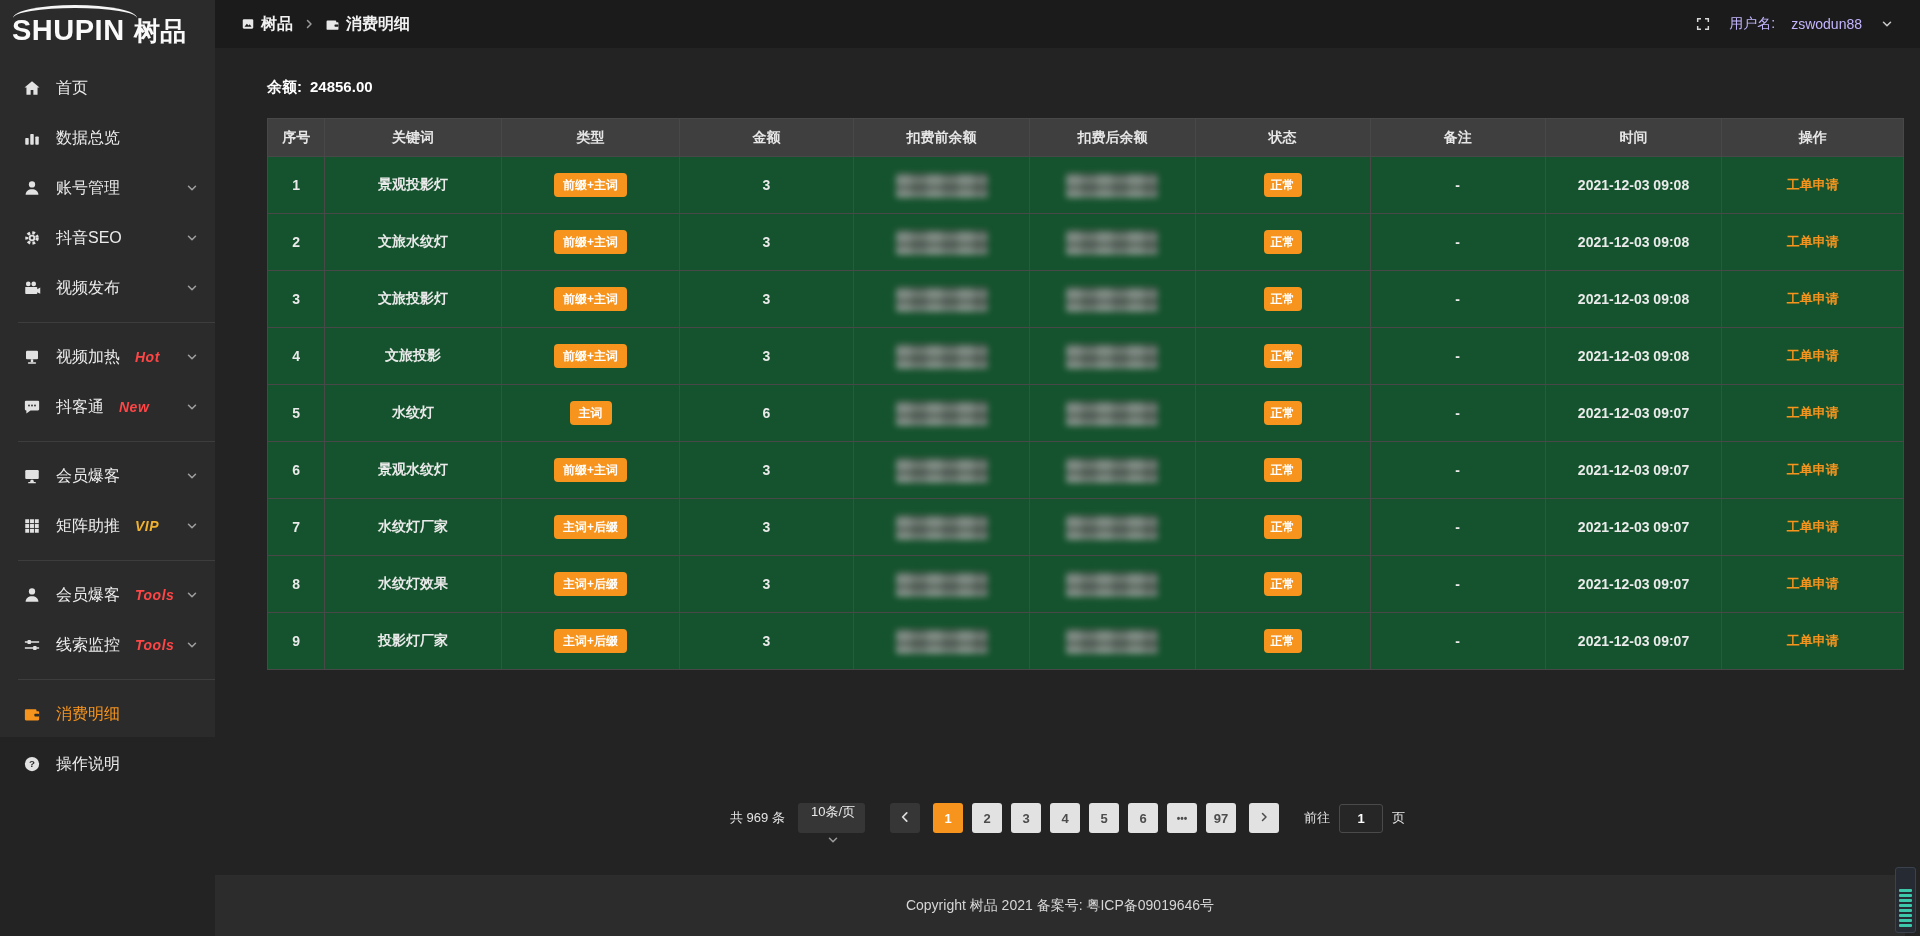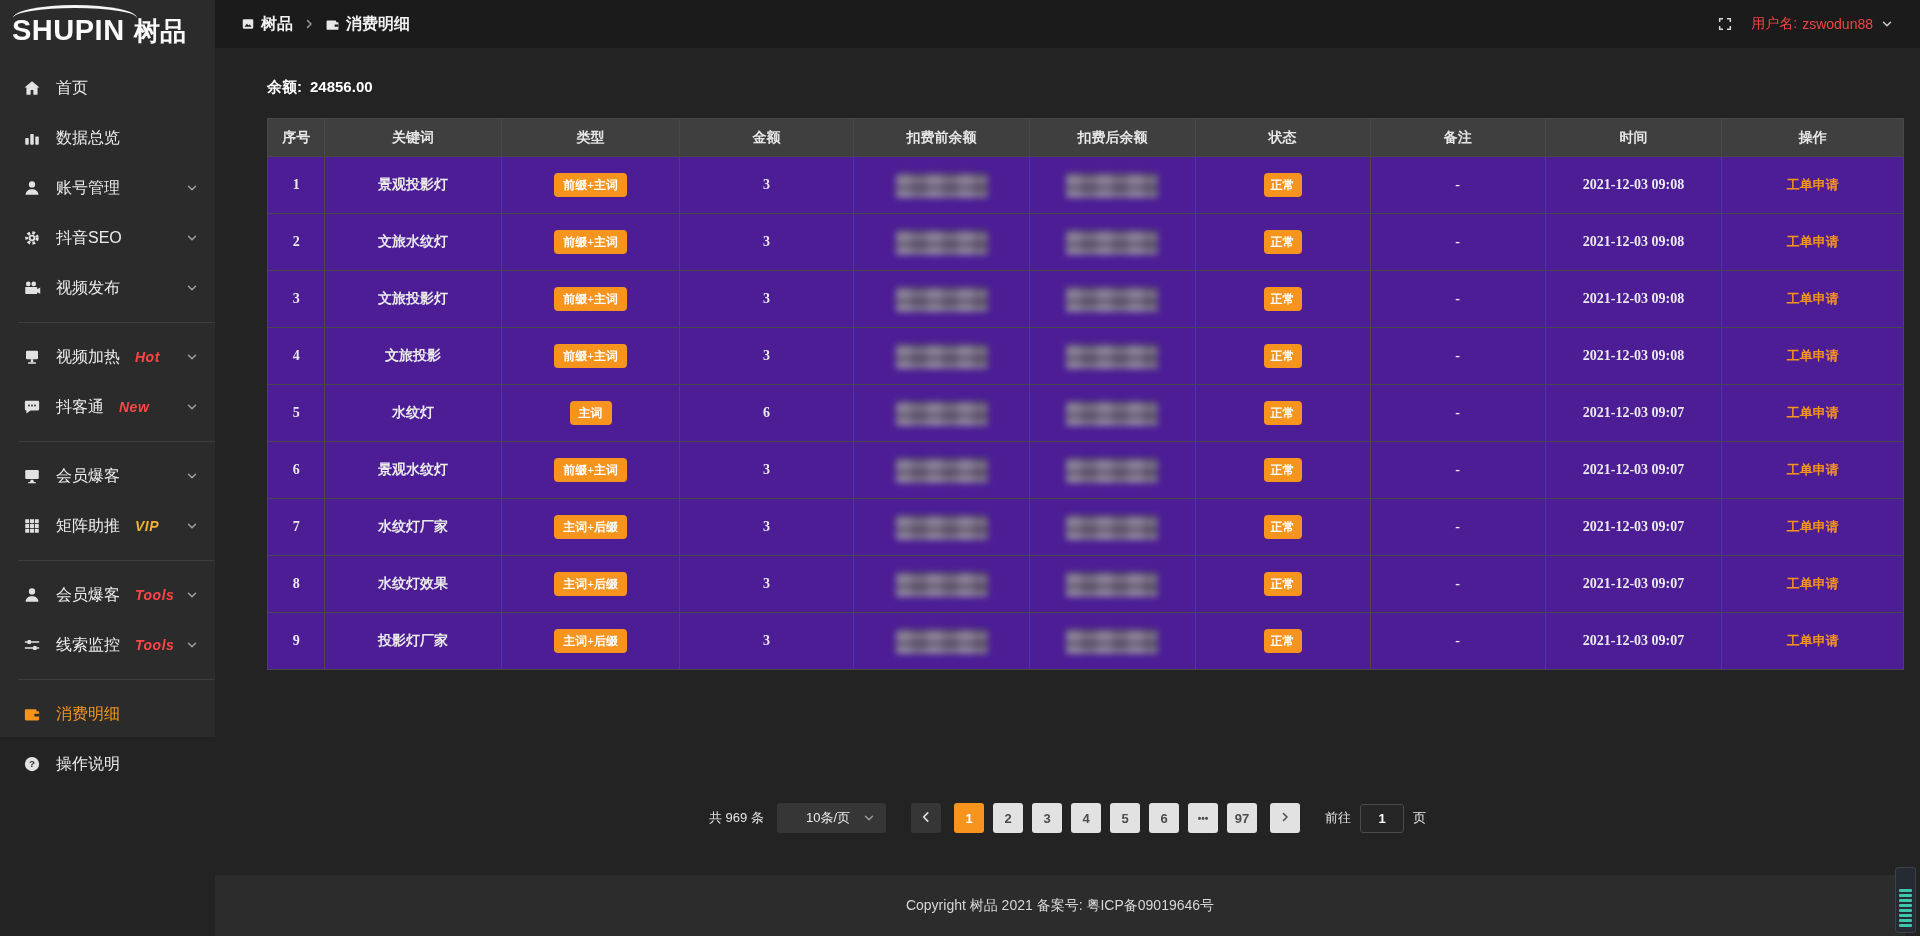--- a/index.html
+++ b/index.html
@@ -24,48 +24,48 @@
 
   
   .topbar { position:absolute; left:215px; top:0; right:0; height:48px; background:#1b1b1b;
             display:flex; align-items:center; padding:0 26px; z-index:2; }
   .breadcrumb { display:flex; align-items:center; gap:10px; }
   .bc-item { display:flex; align-items:center; gap:6px; font-size:16px; font-weight:700; color:#f2f2f2; cursor:pointer; }
   .bc-icon { display:flex; color:#e8e8e8; }
   .bc-sep { display:flex; color:#9a9a9a; }
   .topbar-right { margin-left:auto; display:flex; align-items:center; gap:18px; }
   .fs-btn { display:flex; color:#d9d9d9; cursor:pointer; }
-  .user-info { display:flex; align-items:center; gap:5px; font-size:14px; color:#ef4444; cursor:pointer; }
+  .user-info { display:flex; align-items:center; gap:16px; font-size:14px; color:#c4b5fd; cursor:pointer; }
   .user-info .nav-chevron { margin-left:2px; color:#c9c9c9; }
 
   
   .content { position:absolute; left:215px; top:48px; right:0; bottom:0; background:#232323; }
   .balance { padding:30px 0 0 52px; font-size:15px; font-weight:700; color:#ffffff; }
   .balance .val { margin-left:8px; }
 
   .table-wrap { margin:21px 16px 0 52px; }
-  table { width:100%; border-collapse:collapse; background:#4c1d95; table-layout:fixed;font-family:Liberation Serif, serif; }
+  table { width:100%; border-collapse:collapse; background:#14532d; table-layout:fixed; }
   th, td { border:1px solid #484848; text-align:center; }
   th { height:38px; background:#3f3f3f; font-size:14px; font-weight:700; color:#e6e6e6; }
   td { height:57px; font-size:14px; font-weight:700; color:#eaeaea; }
   .badge { display:inline-block; background:#f7941d; color:#fff; font-size:12px; font-weight:700;
            padding:6px 9px; border-radius:4px; line-height:1; }
   .badge-sm { padding:6px 7px; }
   .blur-block { width:92px; height:25px; margin:0 auto; border-radius:2px; filter:blur(3px); opacity:.8;
     background:
       repeating-linear-gradient(0deg, rgba(255,255,255,.16) 0 7px, rgba(0,0,0,.18) 7px 14px),
       repeating-linear-gradient(90deg,#8d8d8d 0 15px,#6f6f6f 15px 31px); }
   .action-link { color:#f7941d; font-size:13px; font-weight:700; cursor:pointer; text-decoration:none;text-align:right; }
 
   
   .pagination { position:absolute; top:755px; left:0; right:0; display:flex; align-items:center;
                 justify-content:center; gap:9px; }
   .pg-total { font-size:13px; color:#e3e3e3; margin-right:4px; }
   .pg-size { height:30px; background:#363636; border-radius:3px; display:flex; align-items:center;
-             padding:0 10px 0 29px; gap:12px; font-size:13px; color:#eaeaea; cursor:pointer; margin-right:16px; }
+             padding:0 10px 0 13px; gap:12px; font-size:13px; color:#eaeaea; cursor:pointer; margin-right:16px;flex-direction:column; }
   .pg-size .chev { display:flex; color:#9a9a9a; }
   .pg-btn { width:30px; height:30px; border:none; border-radius:3px; font-size:13px; font-weight:700;
             display:flex; align-items:center; justify-content:center; cursor:pointer;
             font-family:"Liberation Sans","DejaVu Sans",sans-serif; }
   .pg-prev { background:#363636; color:#dcdcdc; margin-right:4px; }
   .pg-next { margin-left:4px; }
   .pg-btn.light { background:#e2e2e2; color:#4c4c4c; }
   .pg-btn.active { background:#f7941d; color:#ffffff; }
   .pg-pages { display:flex; gap:9px; }
   .pg-goto { display:flex; align-items:center; gap:9px; margin-left:16px; font-size:13px; color:#e3e3e3; }

